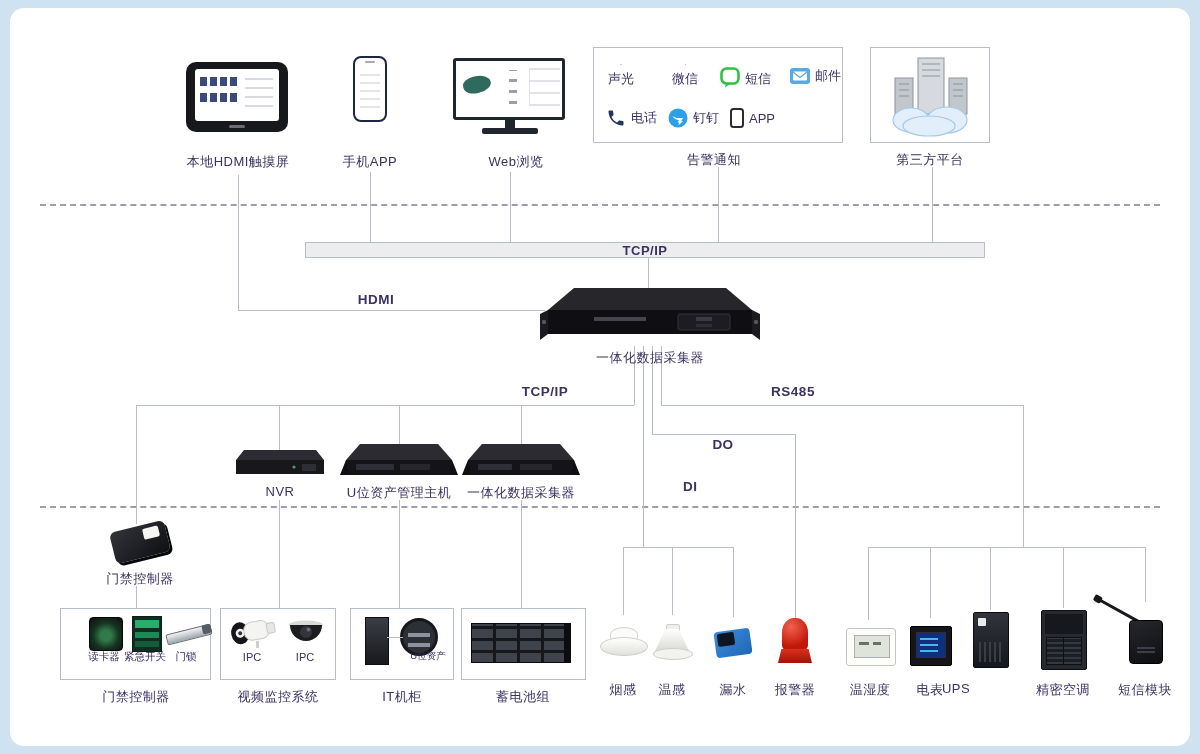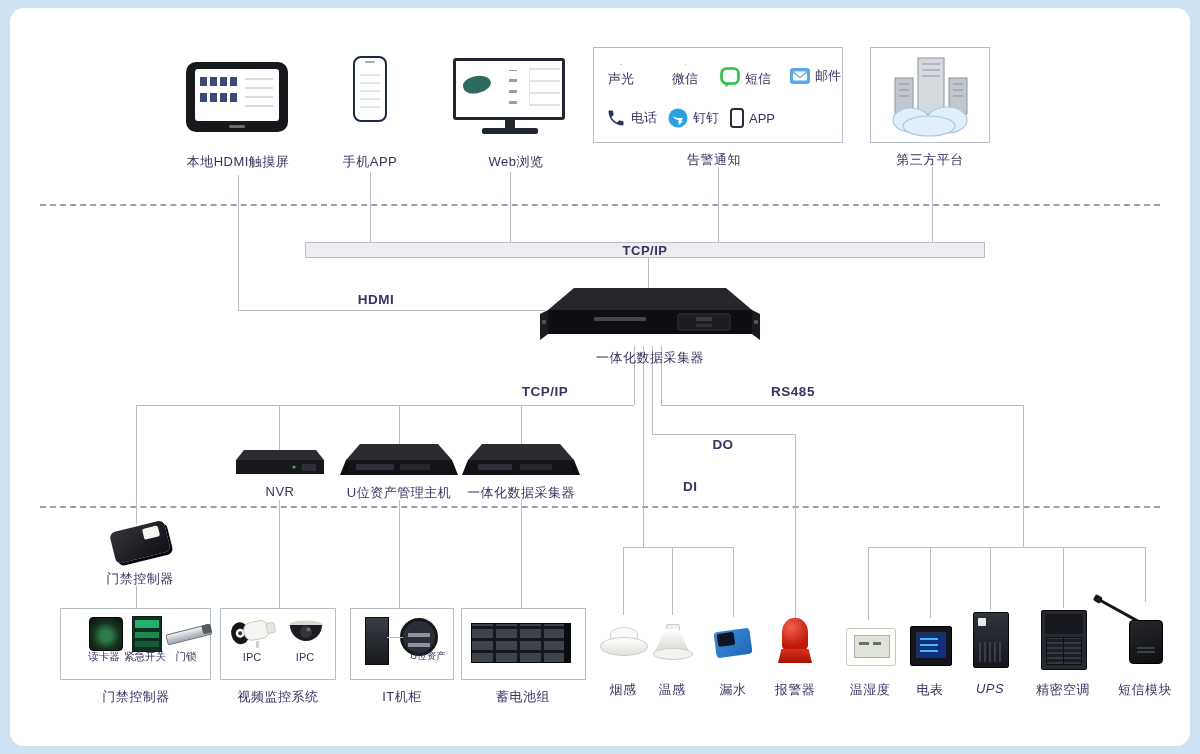--- a/index.html
+++ b/index.html
@@ -425,21 +425,21 @@
       </div>
   </div>
   <div class="lbl" style="left:930px;top:681px;">电表</div>
 
   <div class="node" style="left:973px;top:612px;">
     <div class="ups">
         <div class="chip"></div>
         <div class="vent"></div>
       </div>
   </div>
-  <div class="lbl" style="left:990px;top:681px;font-style:italic;">UPS</div>
+  <div class="lbl" style="left:956px;top:681px;">UPS</div>
 
   <div class="node" style="left:1041px;top:610px;">
     <div class="crac">
         <div class="top"></div>
         <div class="l1"></div>
         <div class="l2"></div>
       </div>
   </div>
   <div class="lbl" style="left:1063px;top:681px;">精密空调</div>
 

